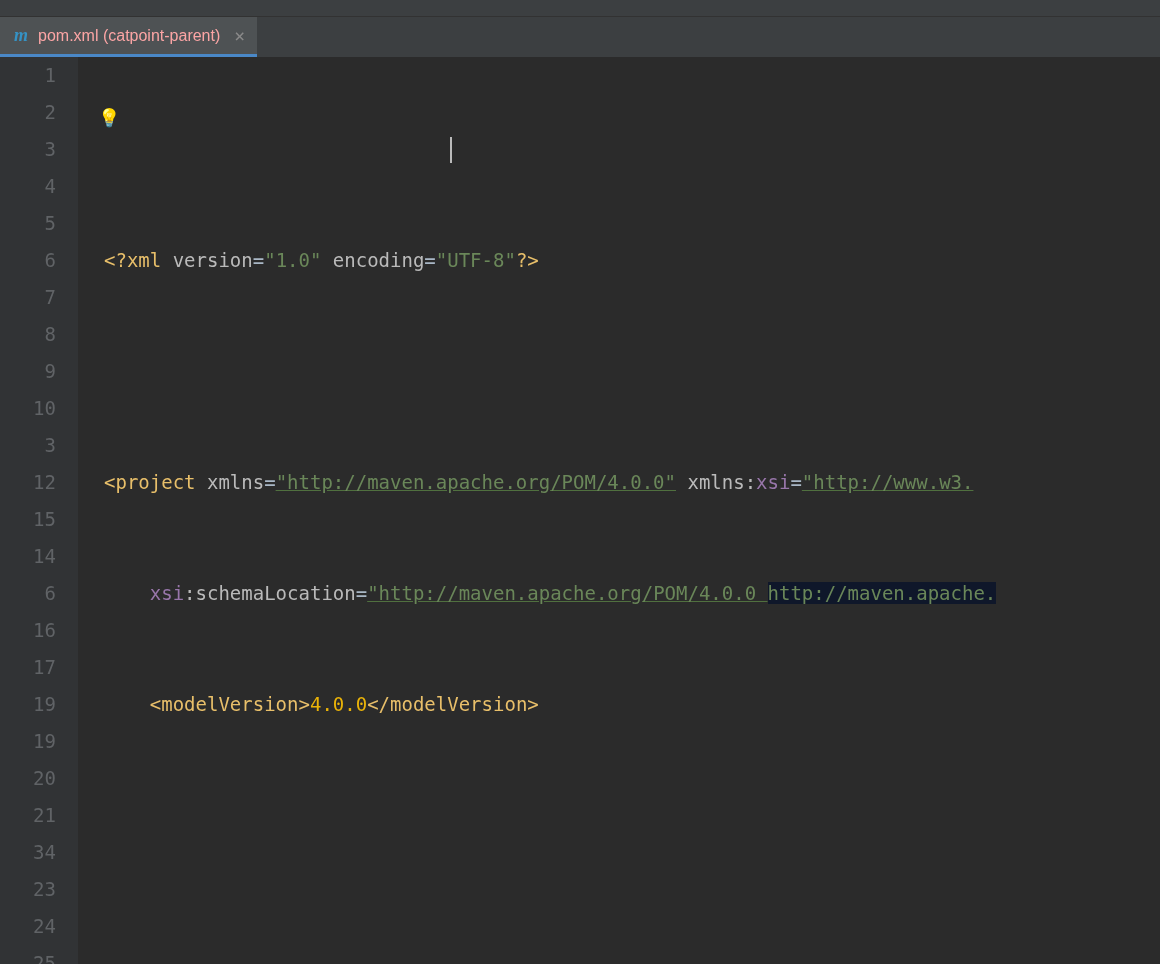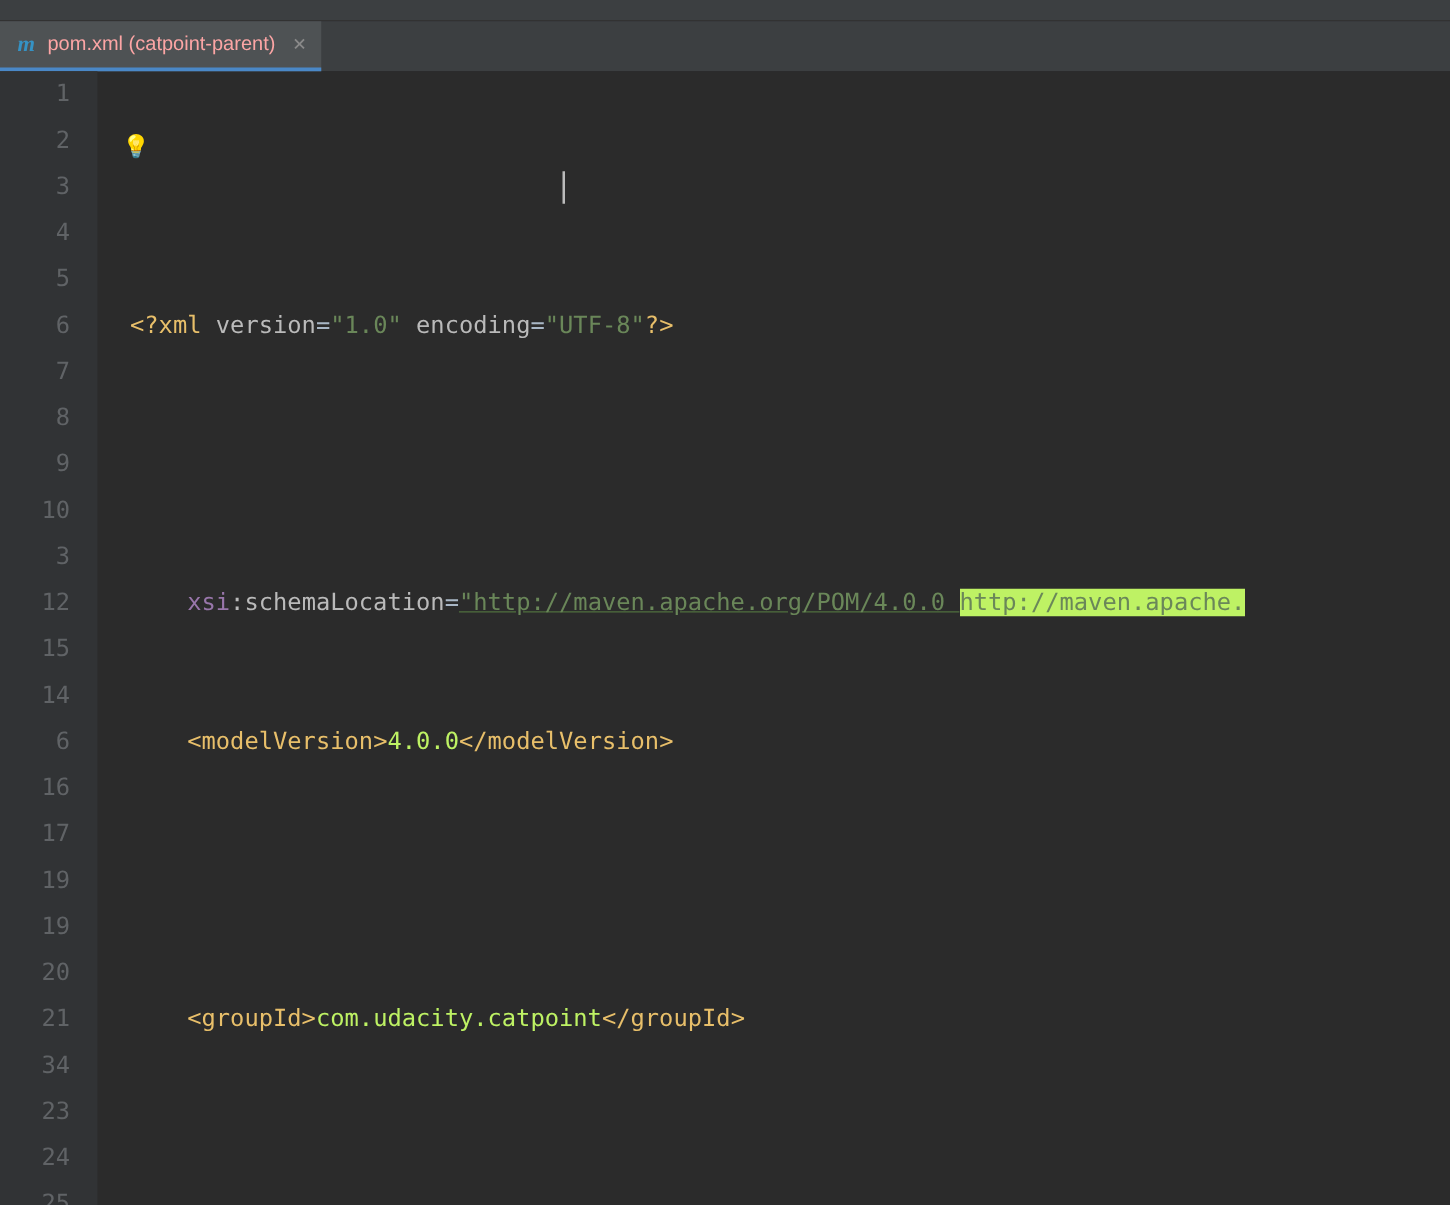--- a/index.html
+++ b/index.html
@@ -78,25 +78,25 @@
     white-space: pre;
     position: relative;
     overflow: hidden;
   }
   .code .line { height: 37px; }
   .t-tag { color: #e8bf6a; }
   .t-attr { color: #bababa; }
   .t-ns { color: #9876aa; }
   .t-eq { color: #a9b7c6; }
   .t-str { color: #6a8759; }
-  .t-txt { color: #bef264; }
+  .t-txt { color: #eab308; }
   .t-brkt { color: #e8bf6a; }
   .t-pi { color: #e8bf6a; }
   .t-str-link { color: #6a8759; text-decoration: underline; text-decoration-color: #50703f; }
-  .t-str-hl { color: #6a8759; background: #bef264; }
+  .t-str-hl { color: #6a8759; background: #0f172a; }
   .bulb {
     position: absolute;
     left: 20px;
     top: 42px;
     font-size: 18px;
   }
   .caret {
     position: absolute;
     width: 2px;
     height: 26px;
@@ -146,24 +146,24 @@
     <div class="ln">24</div>
     <div class="ln">25</div>
   </div>
 
   <div class="code">
     <span class="bulb">💡</span>
     <div class="caret"></div>
 
     <div class="line"><span class="t-pi">&lt;?</span><span class="t-pi">xml </span><span class="t-attr">version</span><span class="t-eq">=</span><span class="t-str">"1.0"</span><span class="t-attr"> encoding</span><span class="t-eq">=</span><span class="t-str">"UTF-8"</span><span class="t-pi">?&gt;</span></div>
     <div class="line"></div>
+    <div class="line"><span class="t-brkt">&lt;</span><span class="t-tag">project </span><span class="t-attr">xmlns</span><span class="t-eq">=</span><span class="t-str-link">"http://maven.apache.org/POM/4.0.0"</span><span class="t-attr"> xmlns:</span><span class="t-ns">xsi</span><span class="t-eq">=</span><span class="t-str-link">"http://www.w3.</span></div>
     <div class="line"><span>    </span><span class="t-ns">xsi</span><span class="t-attr">:</span><span class="t-attr">schemaLocation</span><span class="t-eq">=</span><span class="t-str-link">"http://maven.apache.org/POM/4.0.0 </span><span class="t-str-hl">http://maven.apache.</span></div>
     <div class="line"><span>    </span><span class="t-brkt">&lt;</span><span class="t-tag">modelVersion</span><span class="t-brkt">&gt;</span><span class="t-txt">4.0.0</span><span class="t-brkt">&lt;/</span><span class="t-tag">modelVersion</span><span class="t-brkt">&gt;</span></div>
     <div class="line"></div>
-    <div class="line"><span>    </span><span class="t-brkt">&lt;</span><span class="t-tag">groupId</span><span class="t-brkt">&gt;</span><span class="t-txt">com.udacity.catpoint</span><span class="t-brkt">&lt;/</span><span class="t-tag">groupId</span><span class="t-brkt">&gt;</span></div>
     
     
     
     
     
     
     
     
     
     

